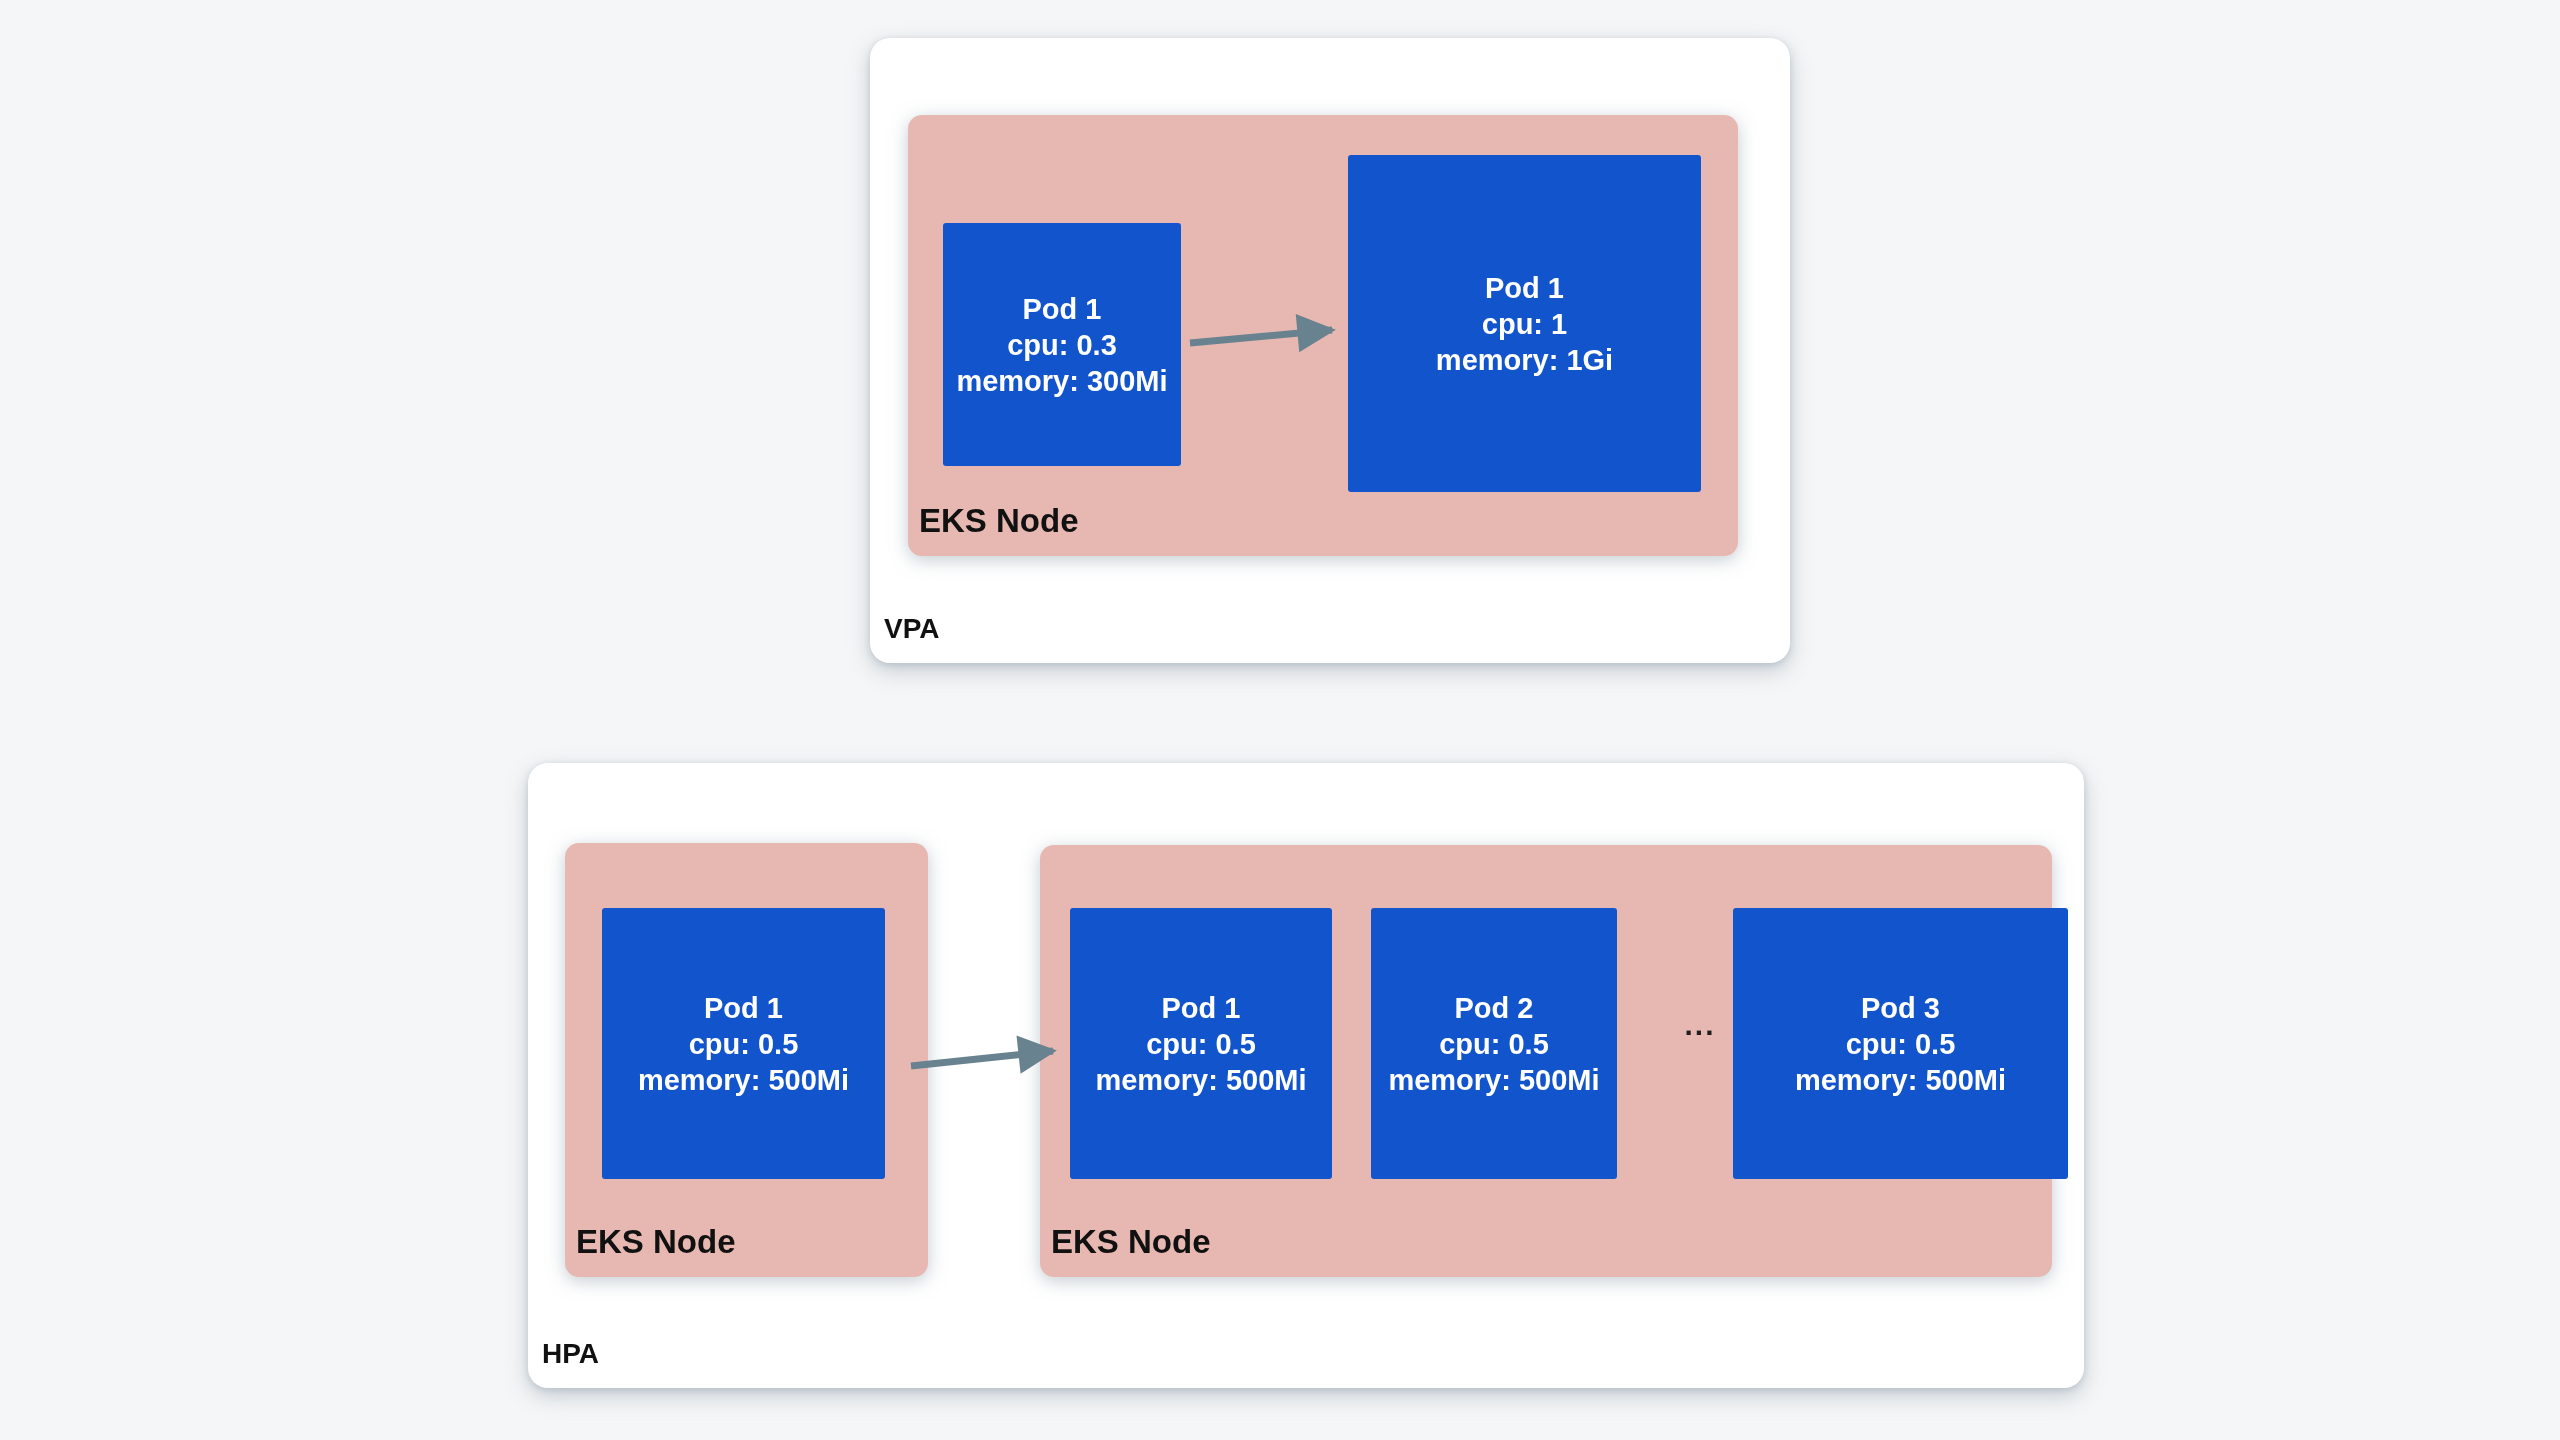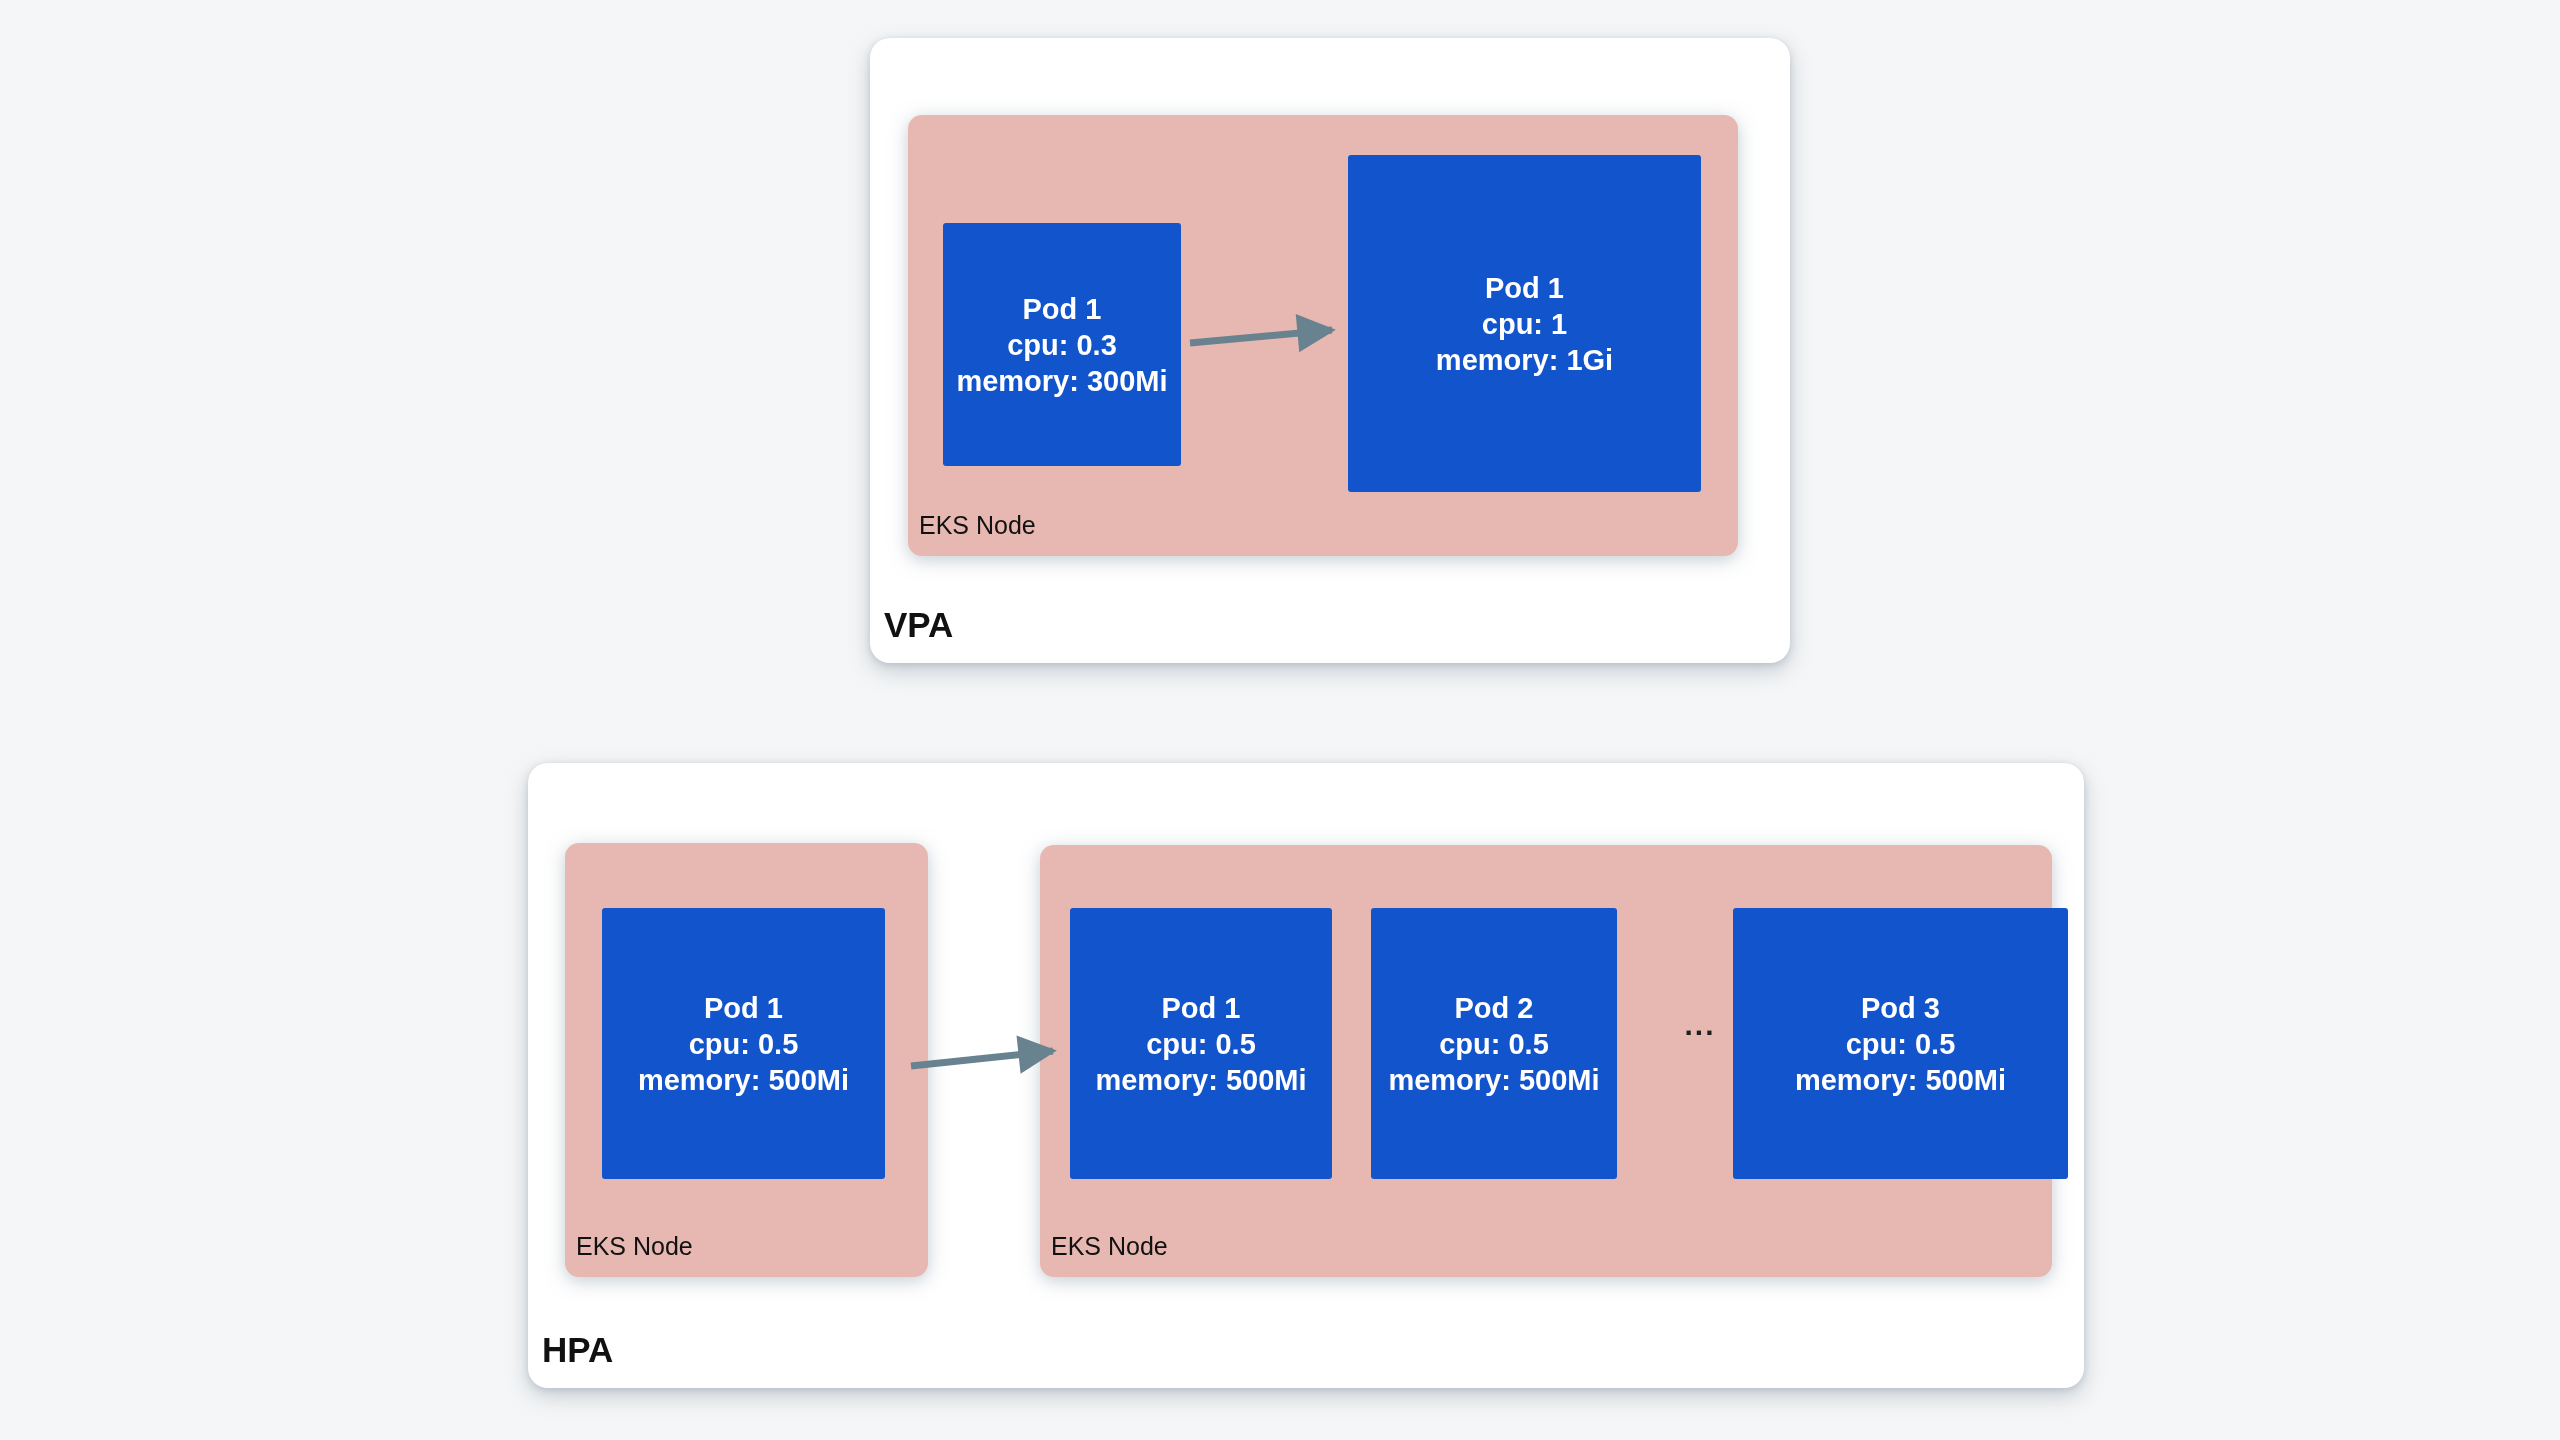--- a/index.html
+++ b/index.html
@@ -35,30 +35,30 @@
     color: var(--pod-text, #ffffff);
     font-size: 29px;
     font-weight: 700;
     line-height: 36px;
     white-space: nowrap;
   }
   .node-label {
     position: absolute;
     left: 11px;
     bottom: 16px;
-    font-size: 25px;
-    font-weight: 400;
+    font-size: 33px;
+    font-weight: 700;
     color: var(--label-text, #111111);
     margin-top: 8px;
   }
   .card-label {
     position: absolute;
     left: 14px;
     bottom: 18px;
-    font-size: 35px;
+    font-size: 28px;
     font-weight: 700;
     color: var(--label-text, #111111);
   }
   .arrow-svg {
     position: absolute;
     left: 0; top: 0;
     width: 100%; height: 100%;
     pointer-events: none;
   }
   .ellipsis {

